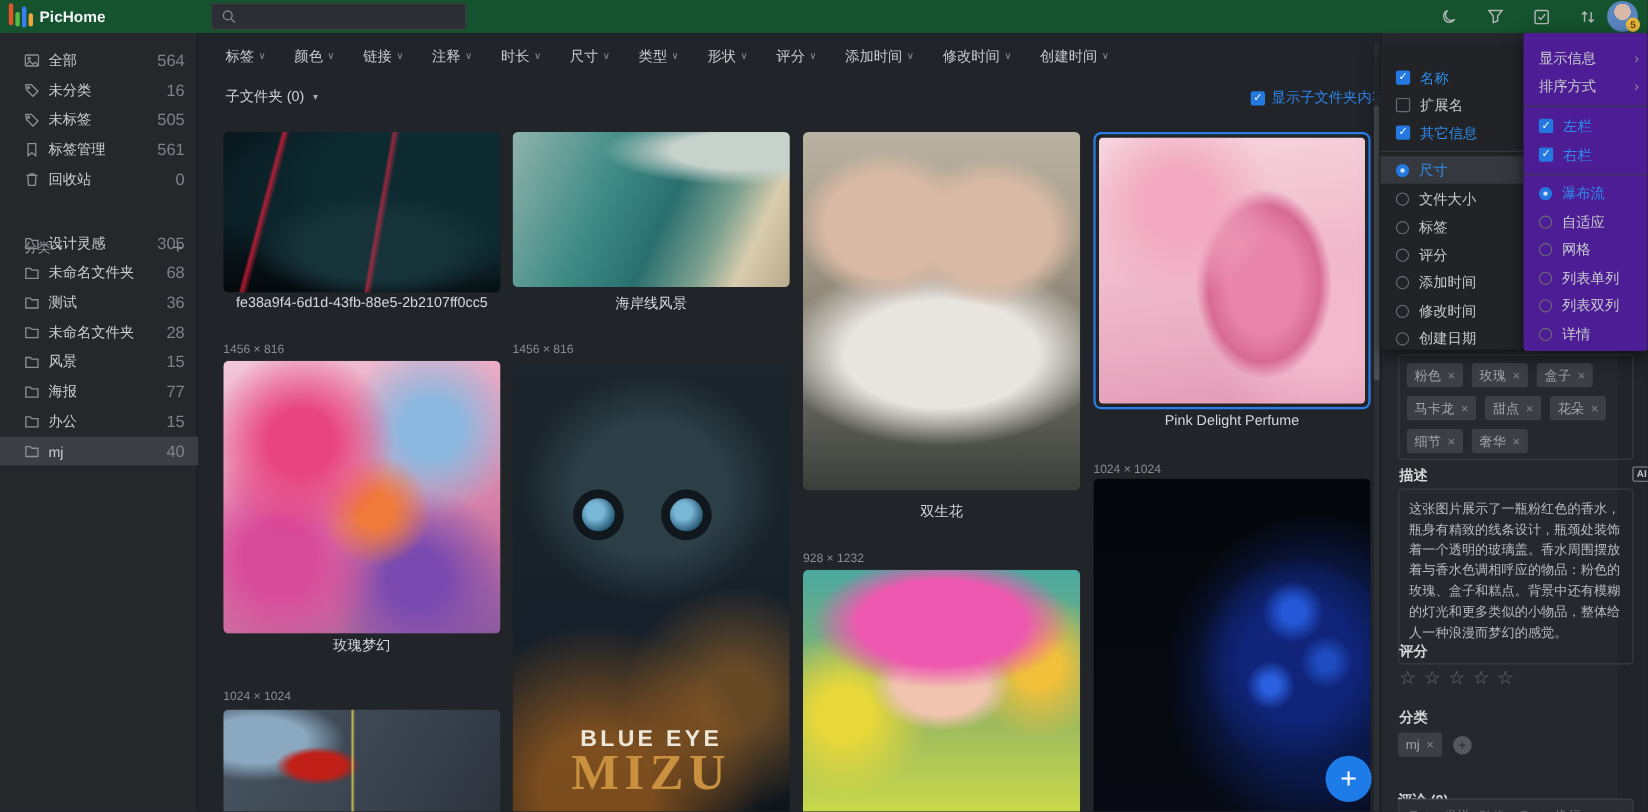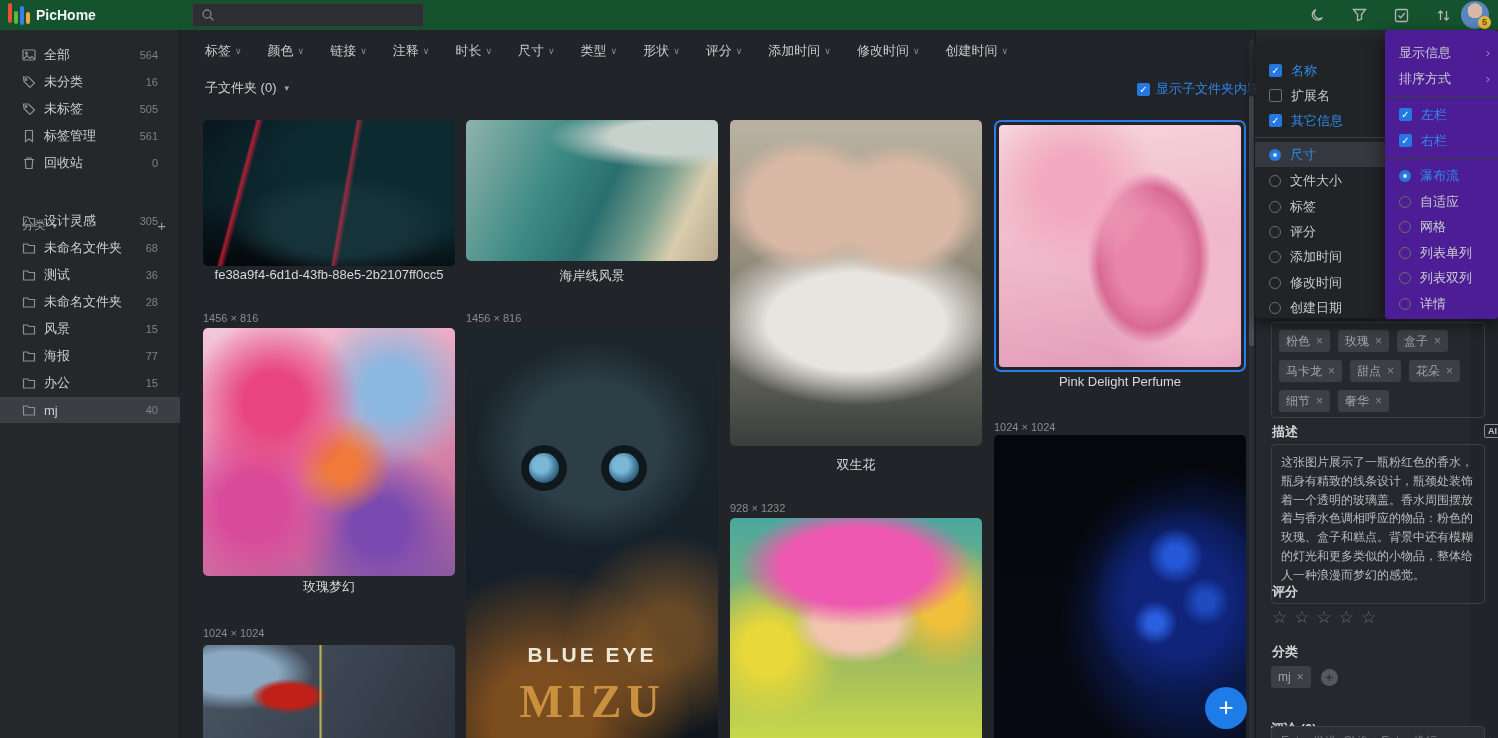--- a/index.html
+++ b/index.html
@@ -19,21 +19,21 @@
   #avatar { position:absolute; left:1461px; top:1px; width:28px; height:28px; border-radius:50%;
     background:radial-gradient(circle at 50% 35%, #d8b9a8 0 32%, #5a86c0 33% 70%, #2e4a74 100%); }
   #avatar-badge { position:absolute; left:1478px; top:16px; width:13px; height:13px; border-radius:50%;
     background:#e9b83b; color:#6b4a12; font-size:9px; font-weight:bold; text-align:center; line-height:13px; }
 
   
   #sidebar { position:absolute; left:0; top:30px; width:180px; height:708px; background:#25272b; border-right:1px solid #191b1e; }
   .srow { position:absolute; left:0; width:180px; height:26px; display:flex; align-items:center; color:#cdced1; font-size:13px; }
   .srow .sic { width:14px; height:14px; margin-left:22px; margin-right:8px; flex:none; }
   .srow .sic svg { stroke:#8e9094; fill:none; stroke-width:1.2; width:14px; height:14px; }
-  .srow .cnt { margin-left:auto; margin-right:22px; color:#7f8186; font-size:11px; }
+  .srow .cnt { margin-left:auto; margin-right:12px; color:#7f8186; font-size:15px; }
   .srow.sel { background:#3b3e43; }
   #cat-head { position:absolute; left:0; top:183px; width:180px; height:24px; display:flex; align-items:center;
     color:#9a9da1; font-size:12px; }
   #cat-head .caret { margin-left:6px; font-size:10px; color:#84878b; }
   #cat-head .plus { margin-left:auto; margin-right:14px; font-size:15px; color:#9a9da1; }
 
   
   #filterbar { position:absolute; left:205px; top:42px; display:flex; gap:26px; z-index:1; }
   .fitem { display:flex; align-items:center; gap:4px; color:#c9cacd; font-size:13px; }
   .fitem .chev { font-size:9px; color:#8a8d91; }
@@ -365,21 +365,21 @@
   <div class="cap-name" style="left:203px;top:578px">玫瑰梦幻</div>
   <div class="cap-dims" style="left:203px;top:598px">1024 × 1024</div>
   <div class="art art-parking" style="left:203px;top:645px;width:252px;height:93px;border-radius:5px 5px 0 0"></div>
 
   <div class="art art-coast" style="left:466px;top:120px;width:252px;height:141px"></div>
   <div class="cap-name" style="left:466px;top:267px">海岸线风景</div>
   <div class="cap-dims" style="left:466px;top:283px">1456 × 816</div>
   <div class="art art-mizu" style="left:466px;top:330px;width:252px;height:408px;border-radius:5px 5px 0 0">
     <div class="mizu-goggle" style="left:55px;top:115px"></div>
     <div class="mizu-goggle" style="left:135px;top:115px"></div>
-    <div class="mizu-line1" style="top:313px">BLUE EYE</div>
+    <div class="mizu-line1" style="top:330px">BLUE EYE</div>
     <div class="mizu-line2" style="top:345px">MIZU</div>
   </div>
 
   <div class="art art-twins" style="left:730px;top:120px;width:252px;height:326px"></div>
   <div class="cap-name" style="left:730px;top:456px">双生花</div>
   <div class="cap-dims" style="left:730px;top:473px">928 × 1232</div>
   <div class="art art-pinkhair" style="left:730px;top:518px;width:252px;height:220px;border-radius:5px 5px 0 0"></div>
 
   <div id="sel-frame">
     <div class="inner art-perfume"></div>

